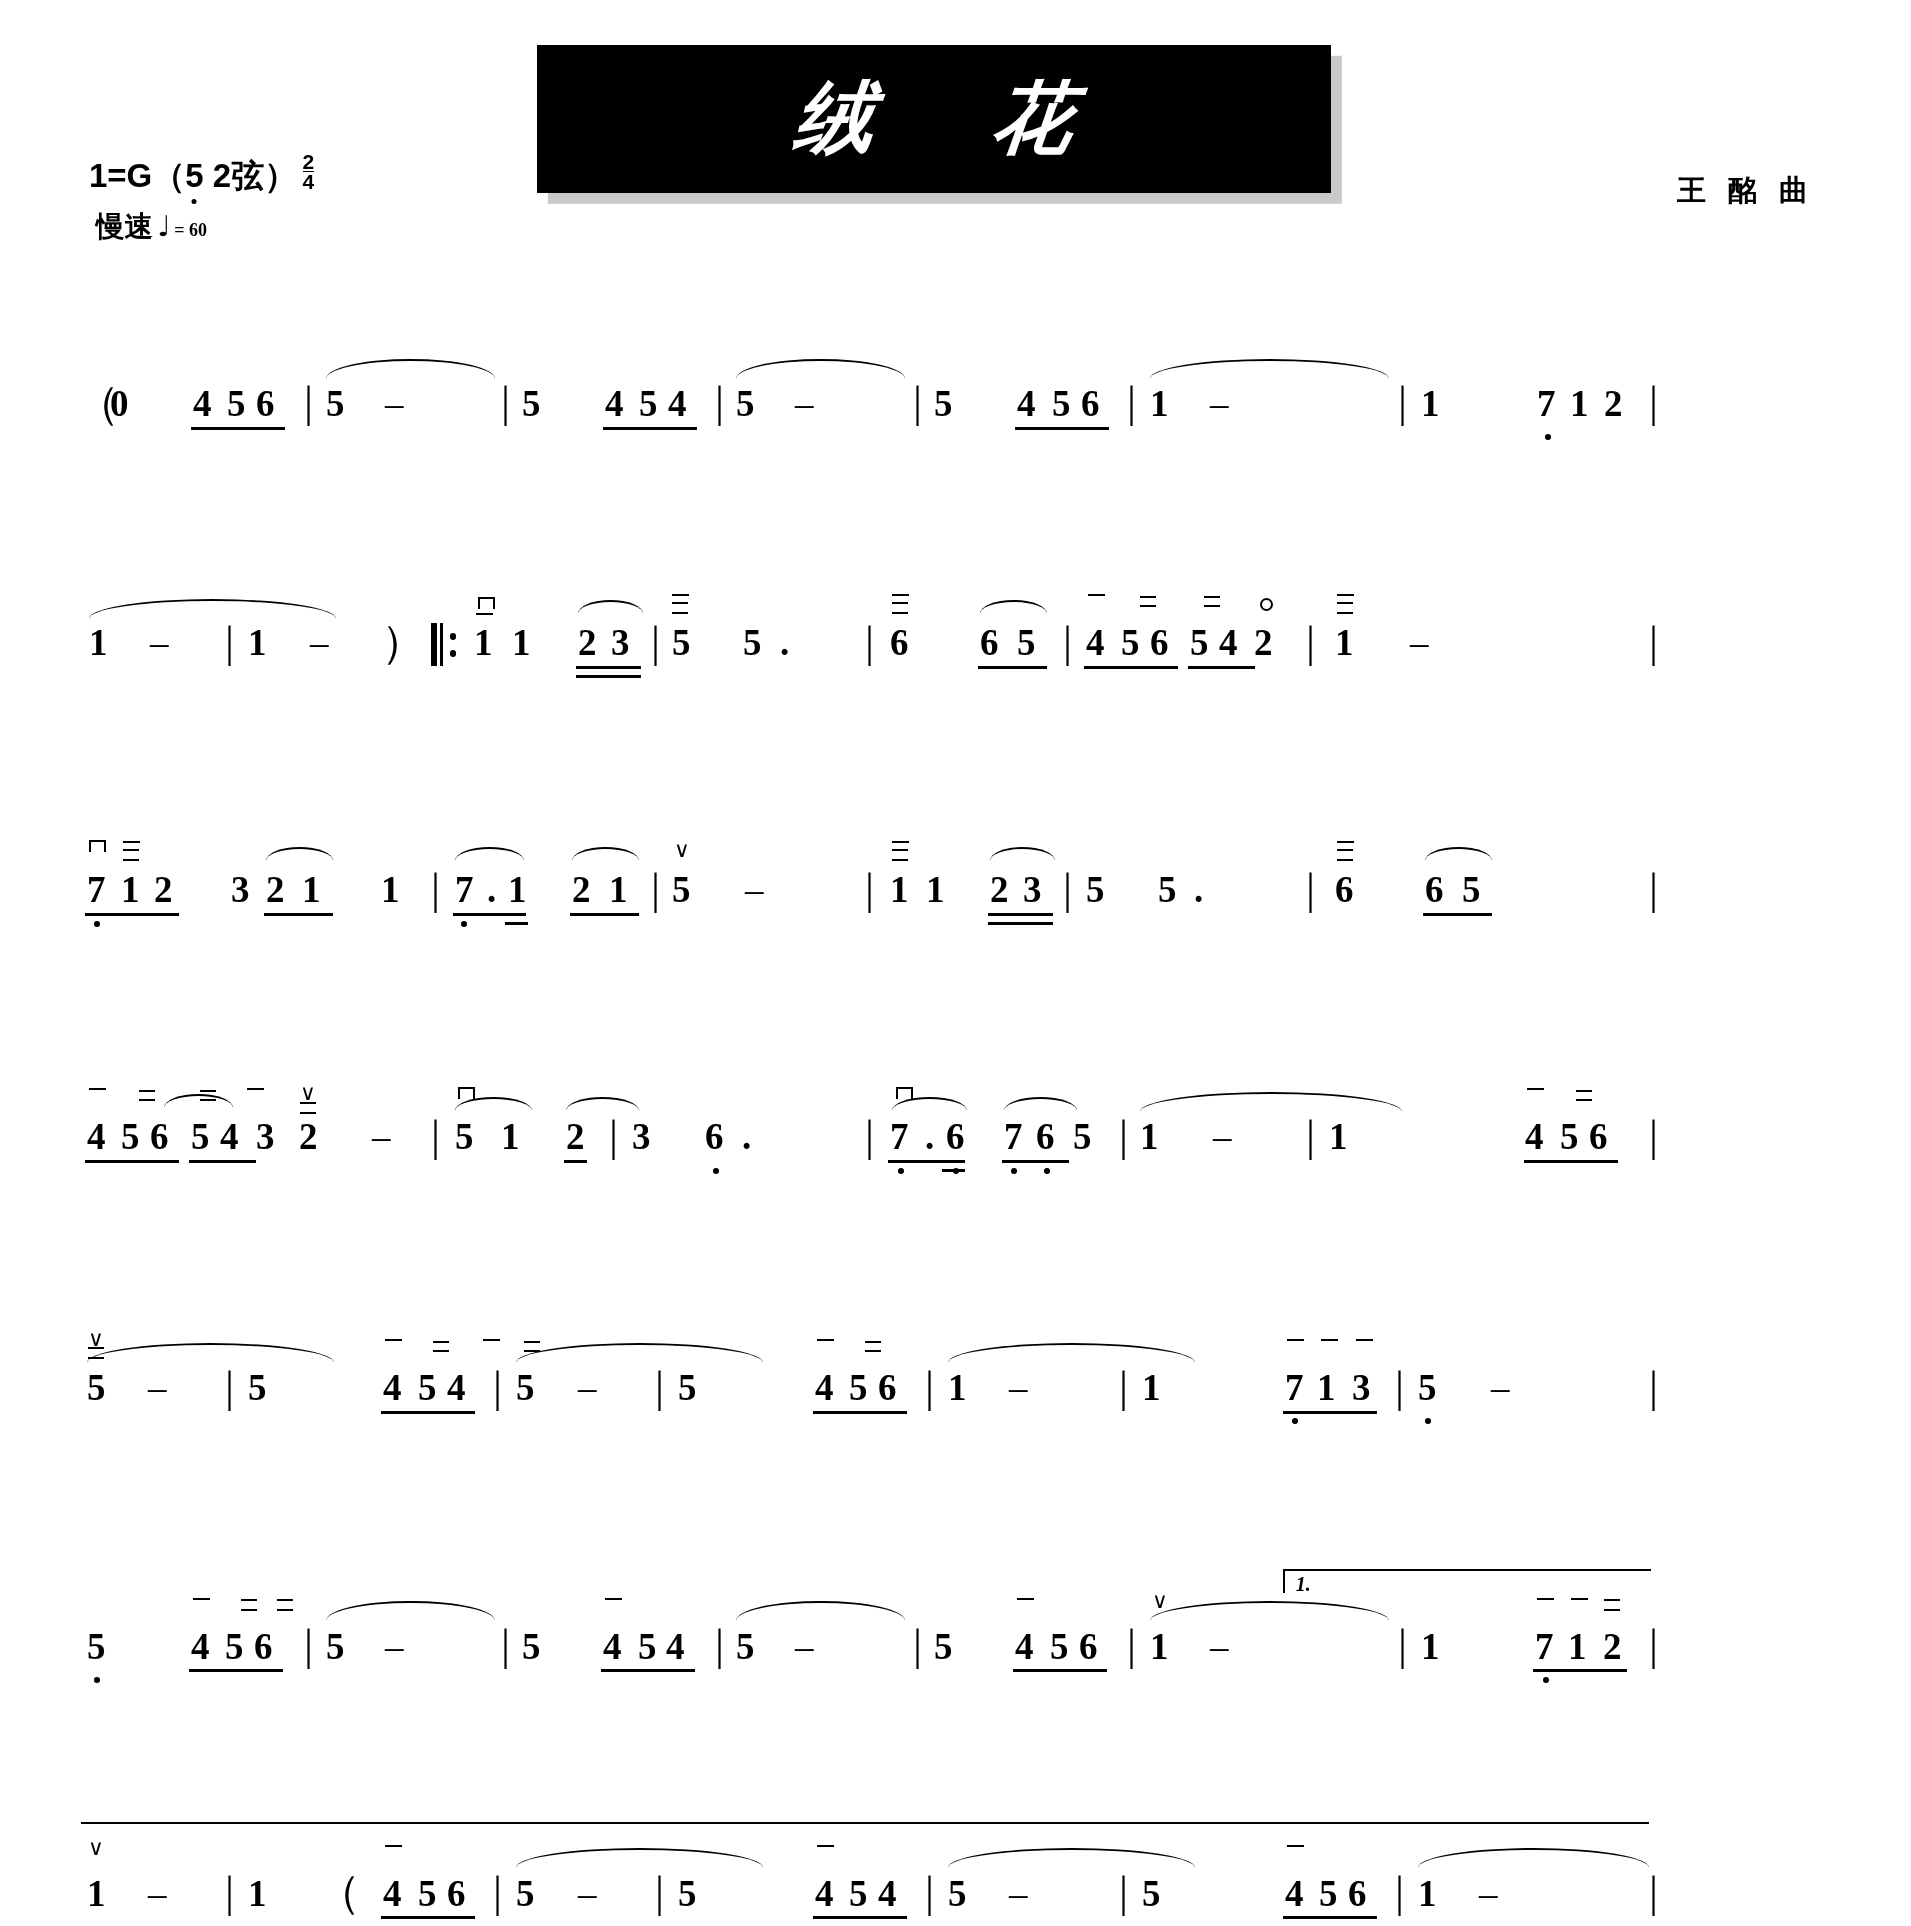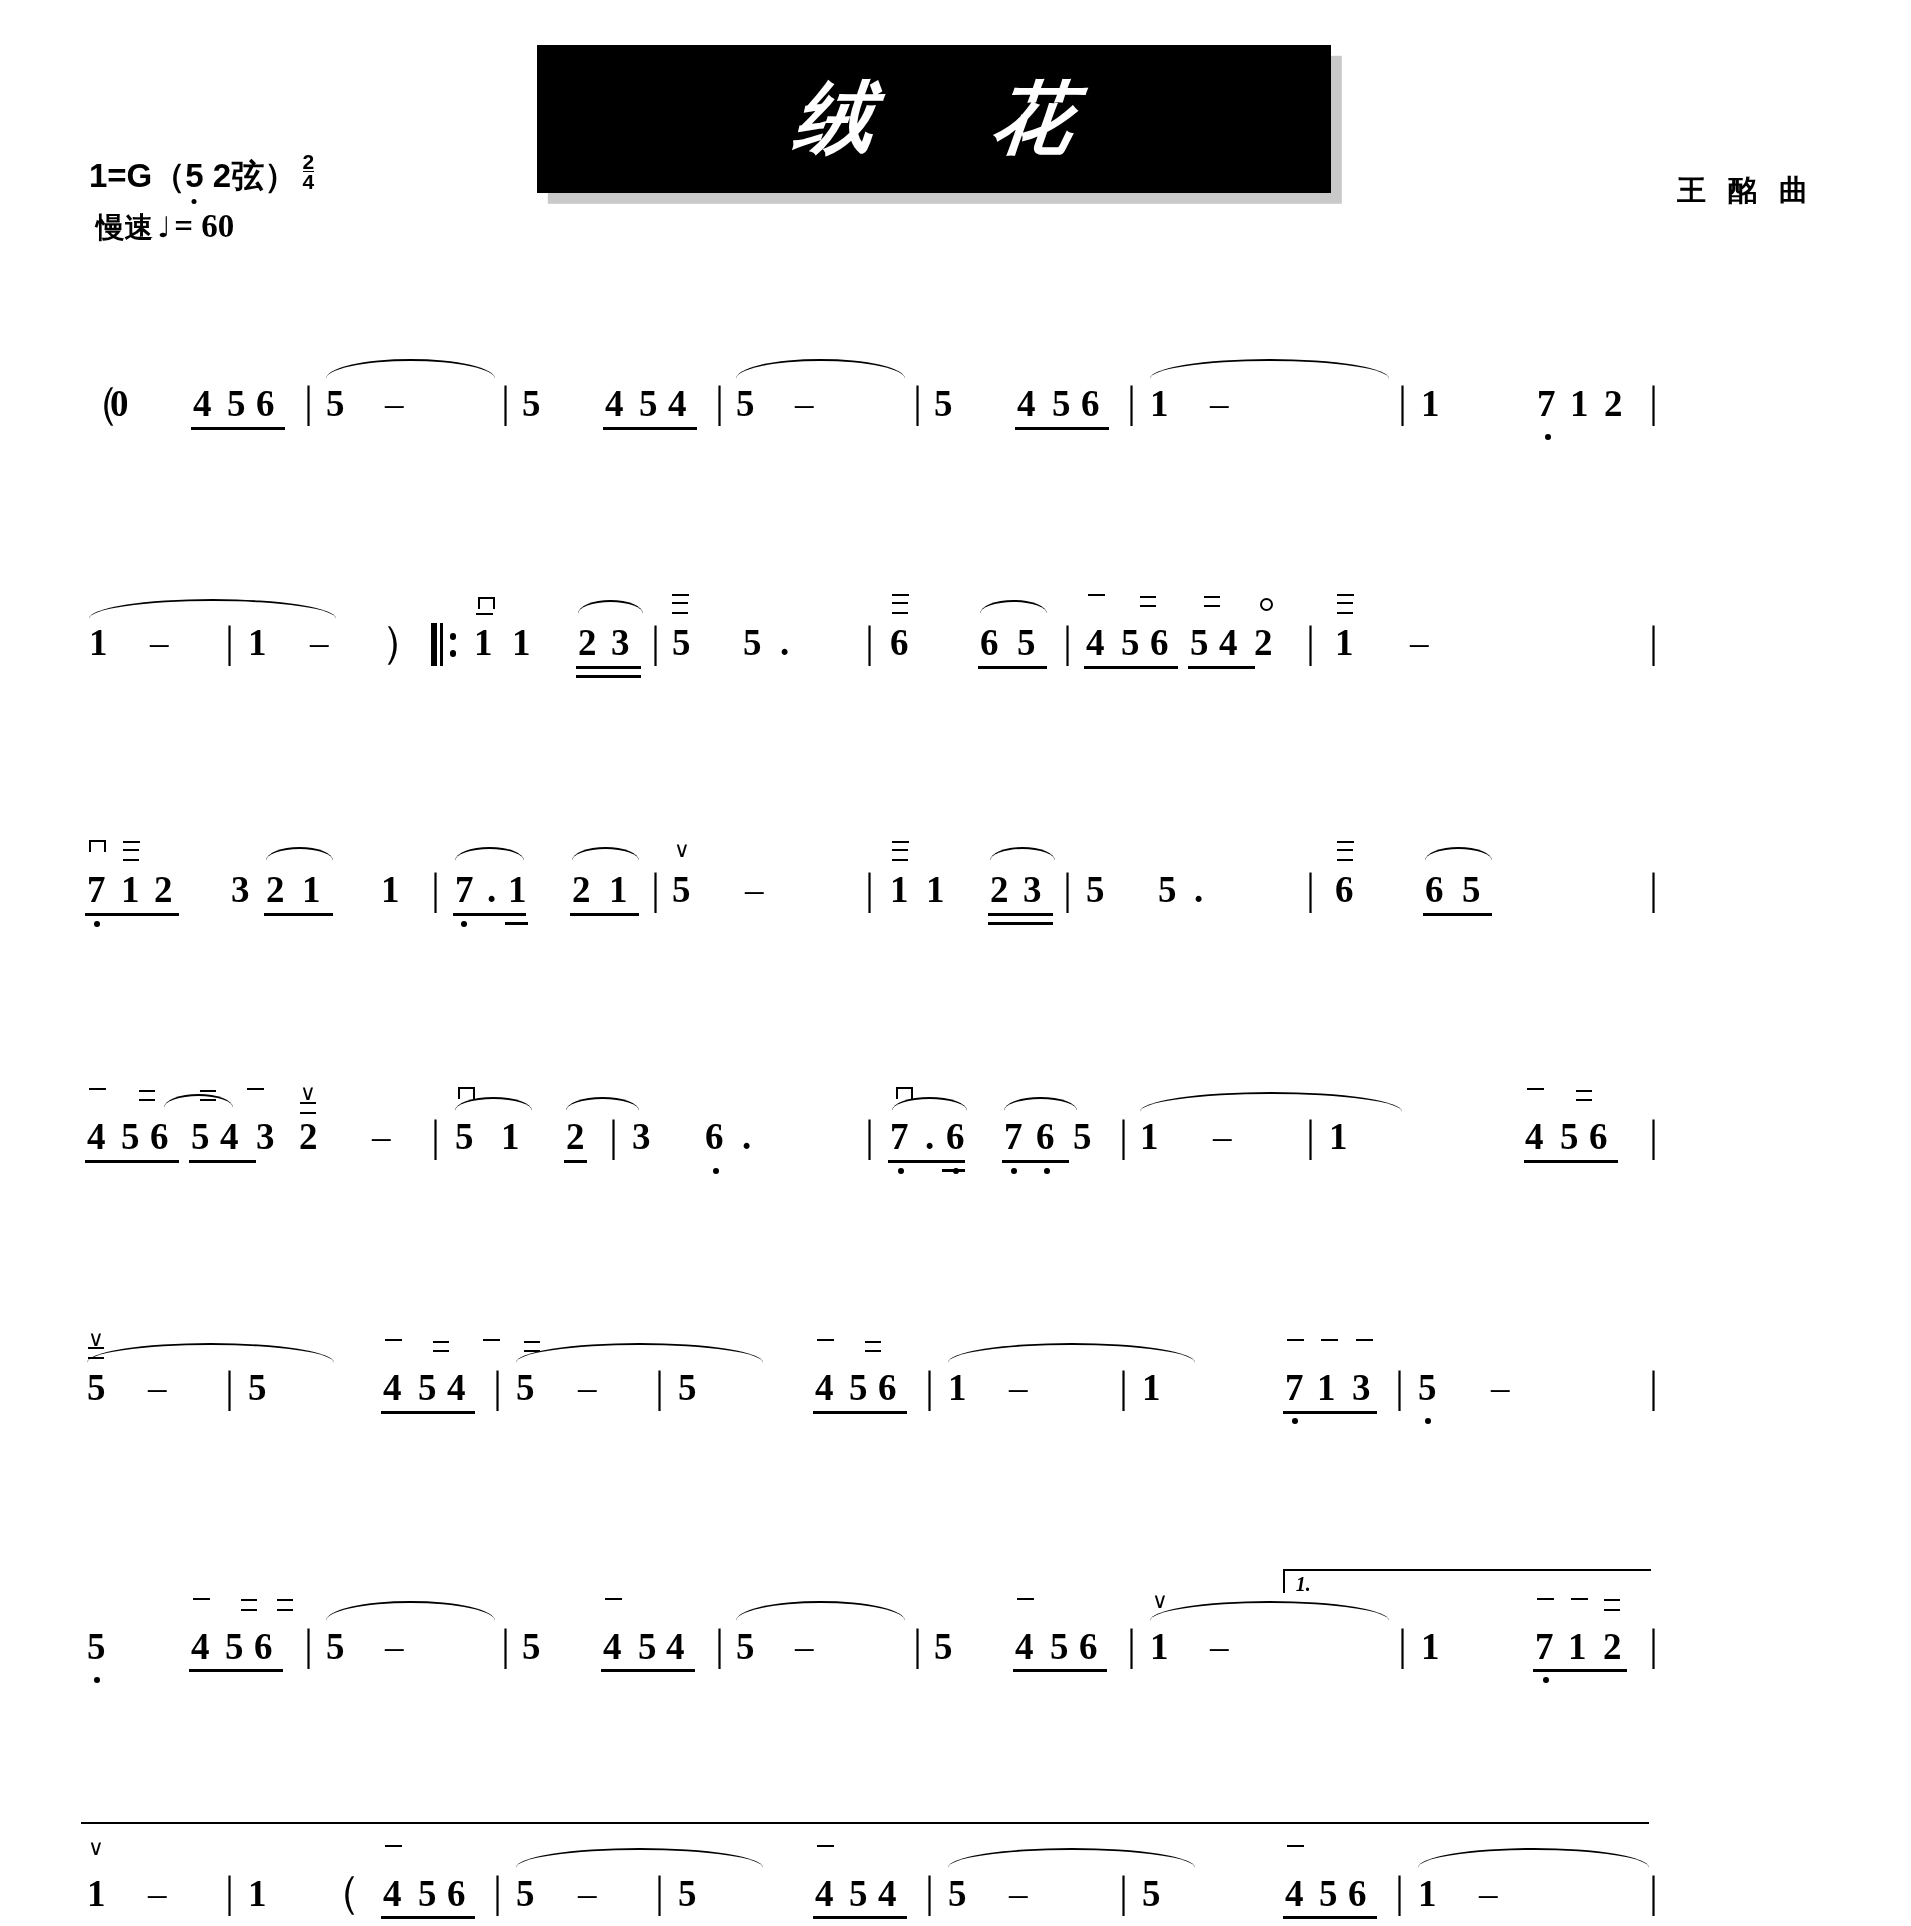--- a/index.html
+++ b/index.html
@@ -96,21 +96,21 @@
     font-family: "Liberation Sans", sans-serif;
     white-space: nowrap;
   }
   .tempo-block .quarter {
     font-family: "DejaVu Sans", sans-serif;
     font-size: 28.5px;
     padding: 0 3.9px;
   }
   .tempo-block .bpm {
     font-family: "Liberation Serif", serif;
-    font-size: 33px;
+    font-size: 18px;
   }
 
   .composer {
     position: absolute;
     right: 96px;
     top: 171px;
     font-size: 29px;
     font-weight: 700;
     font-family: "Liberation Sans", sans-serif;
     letter-spacing: 7px;

